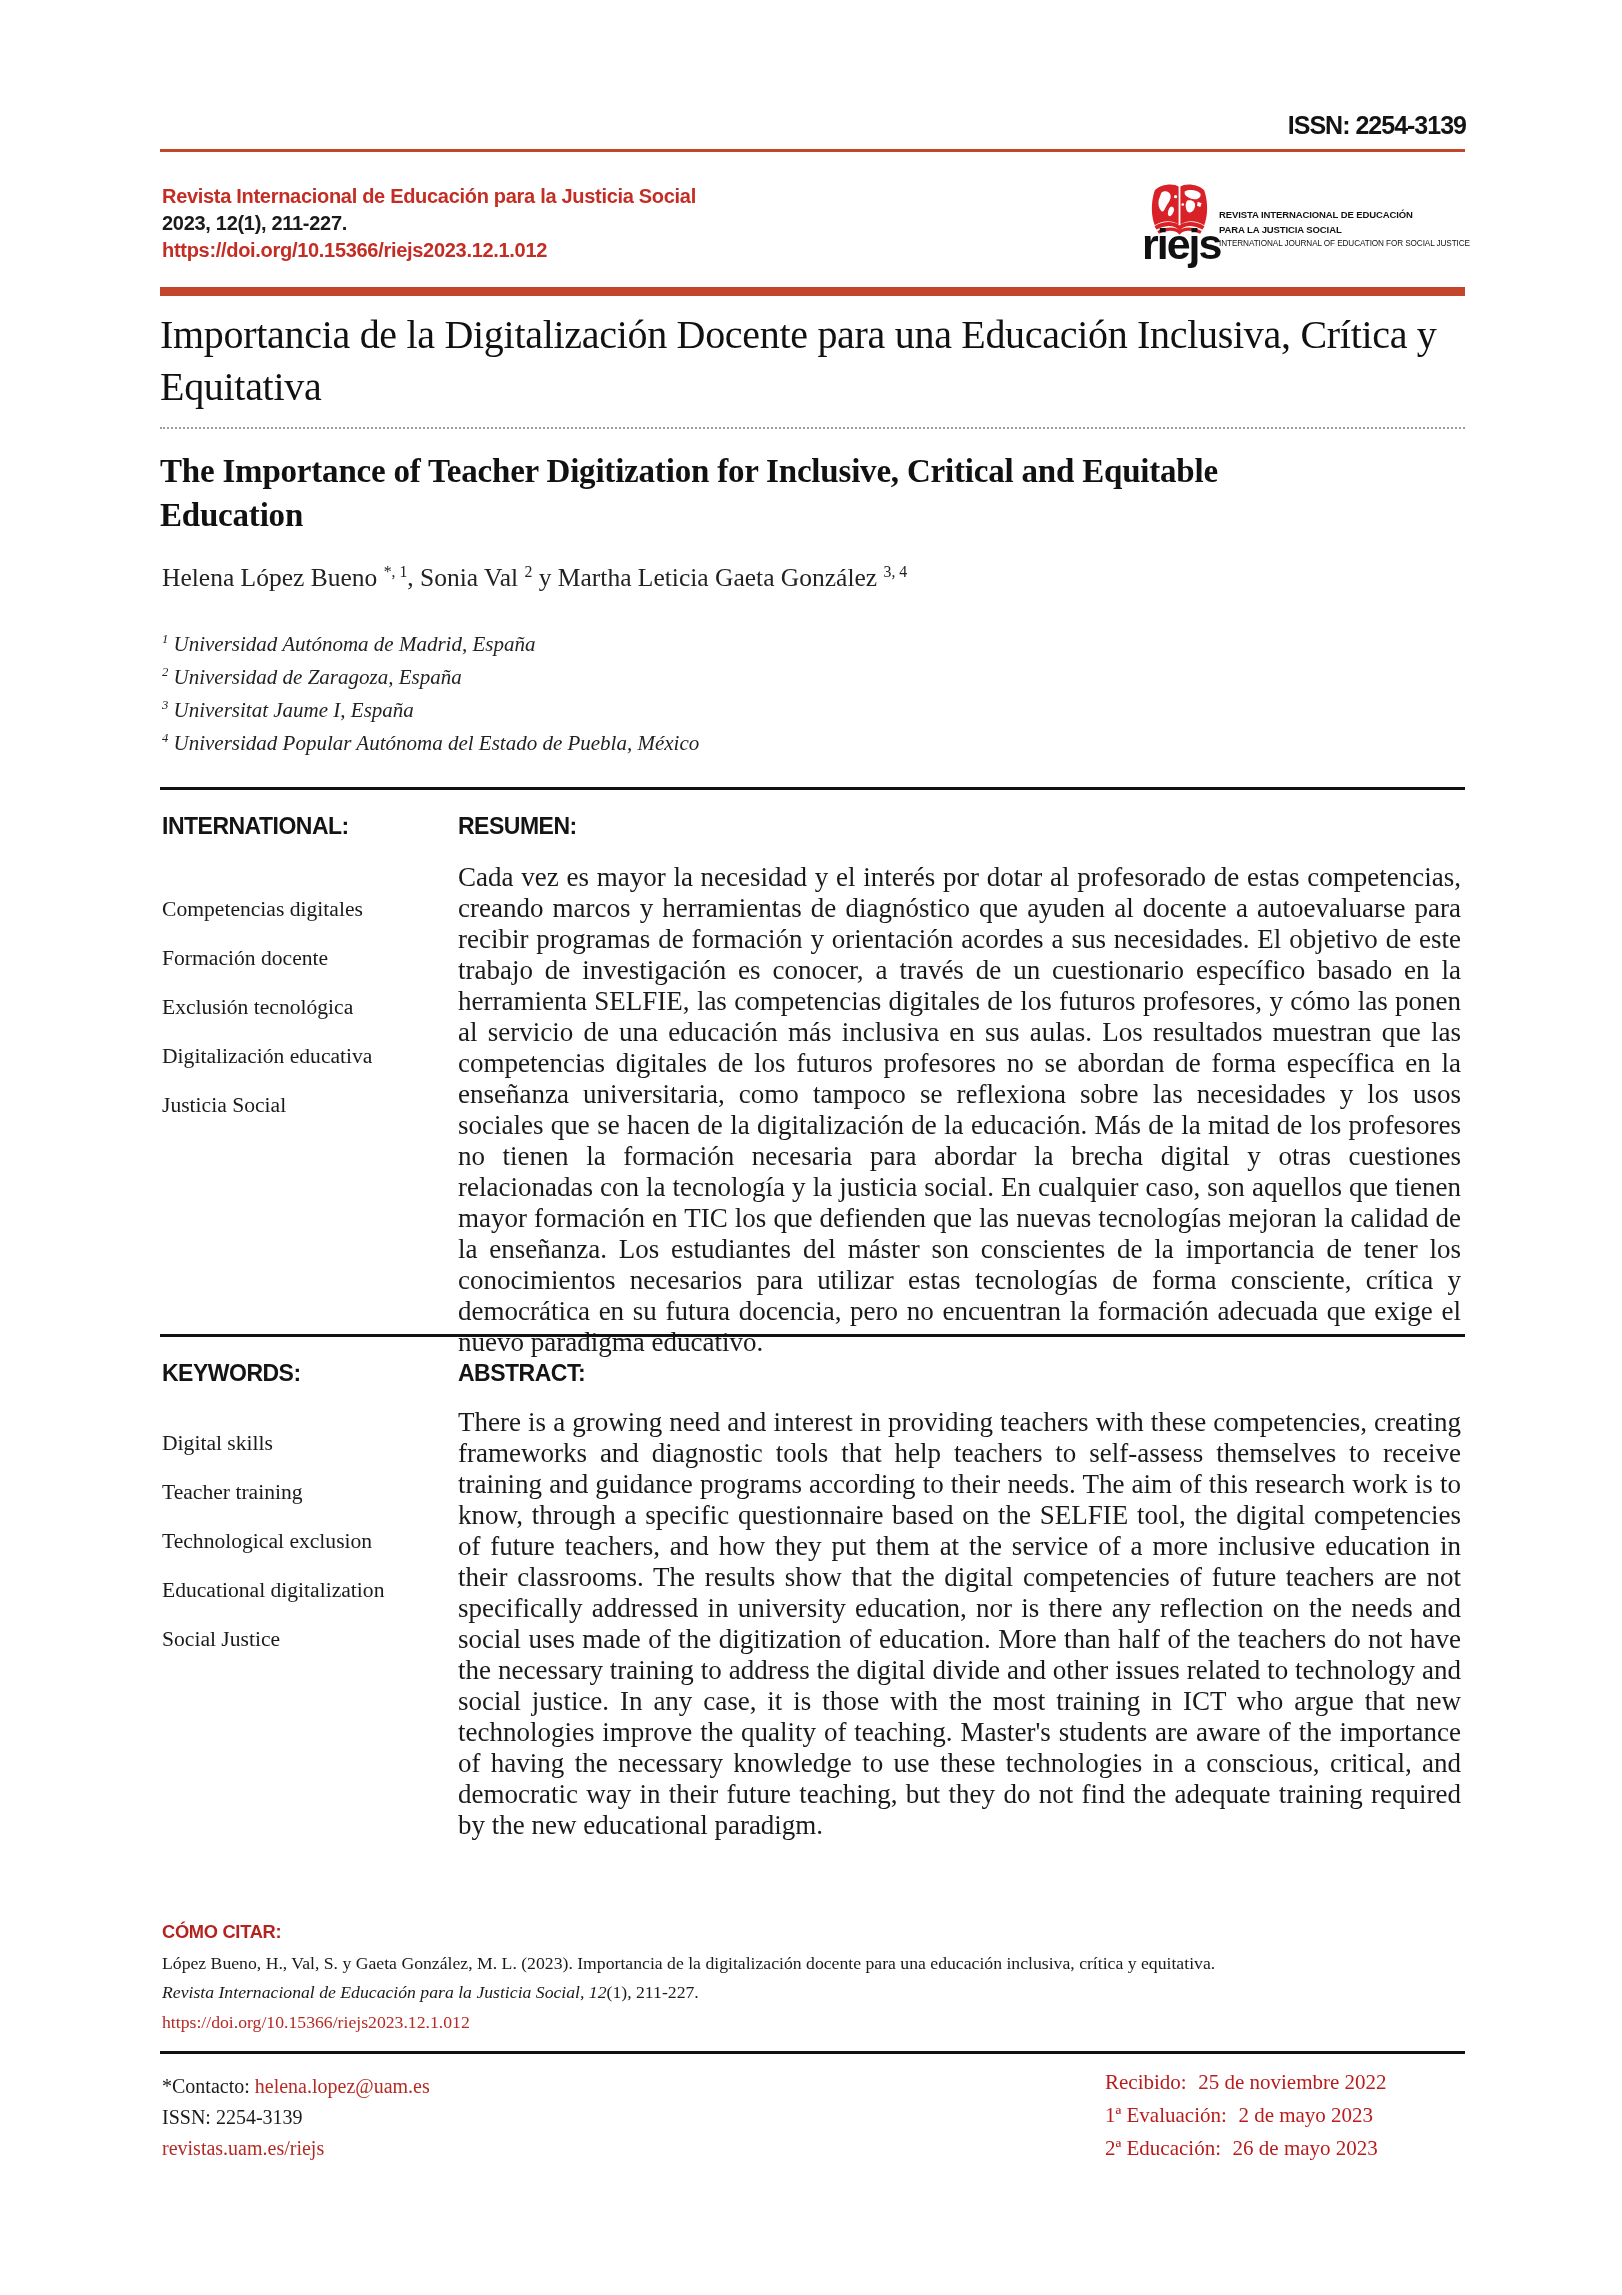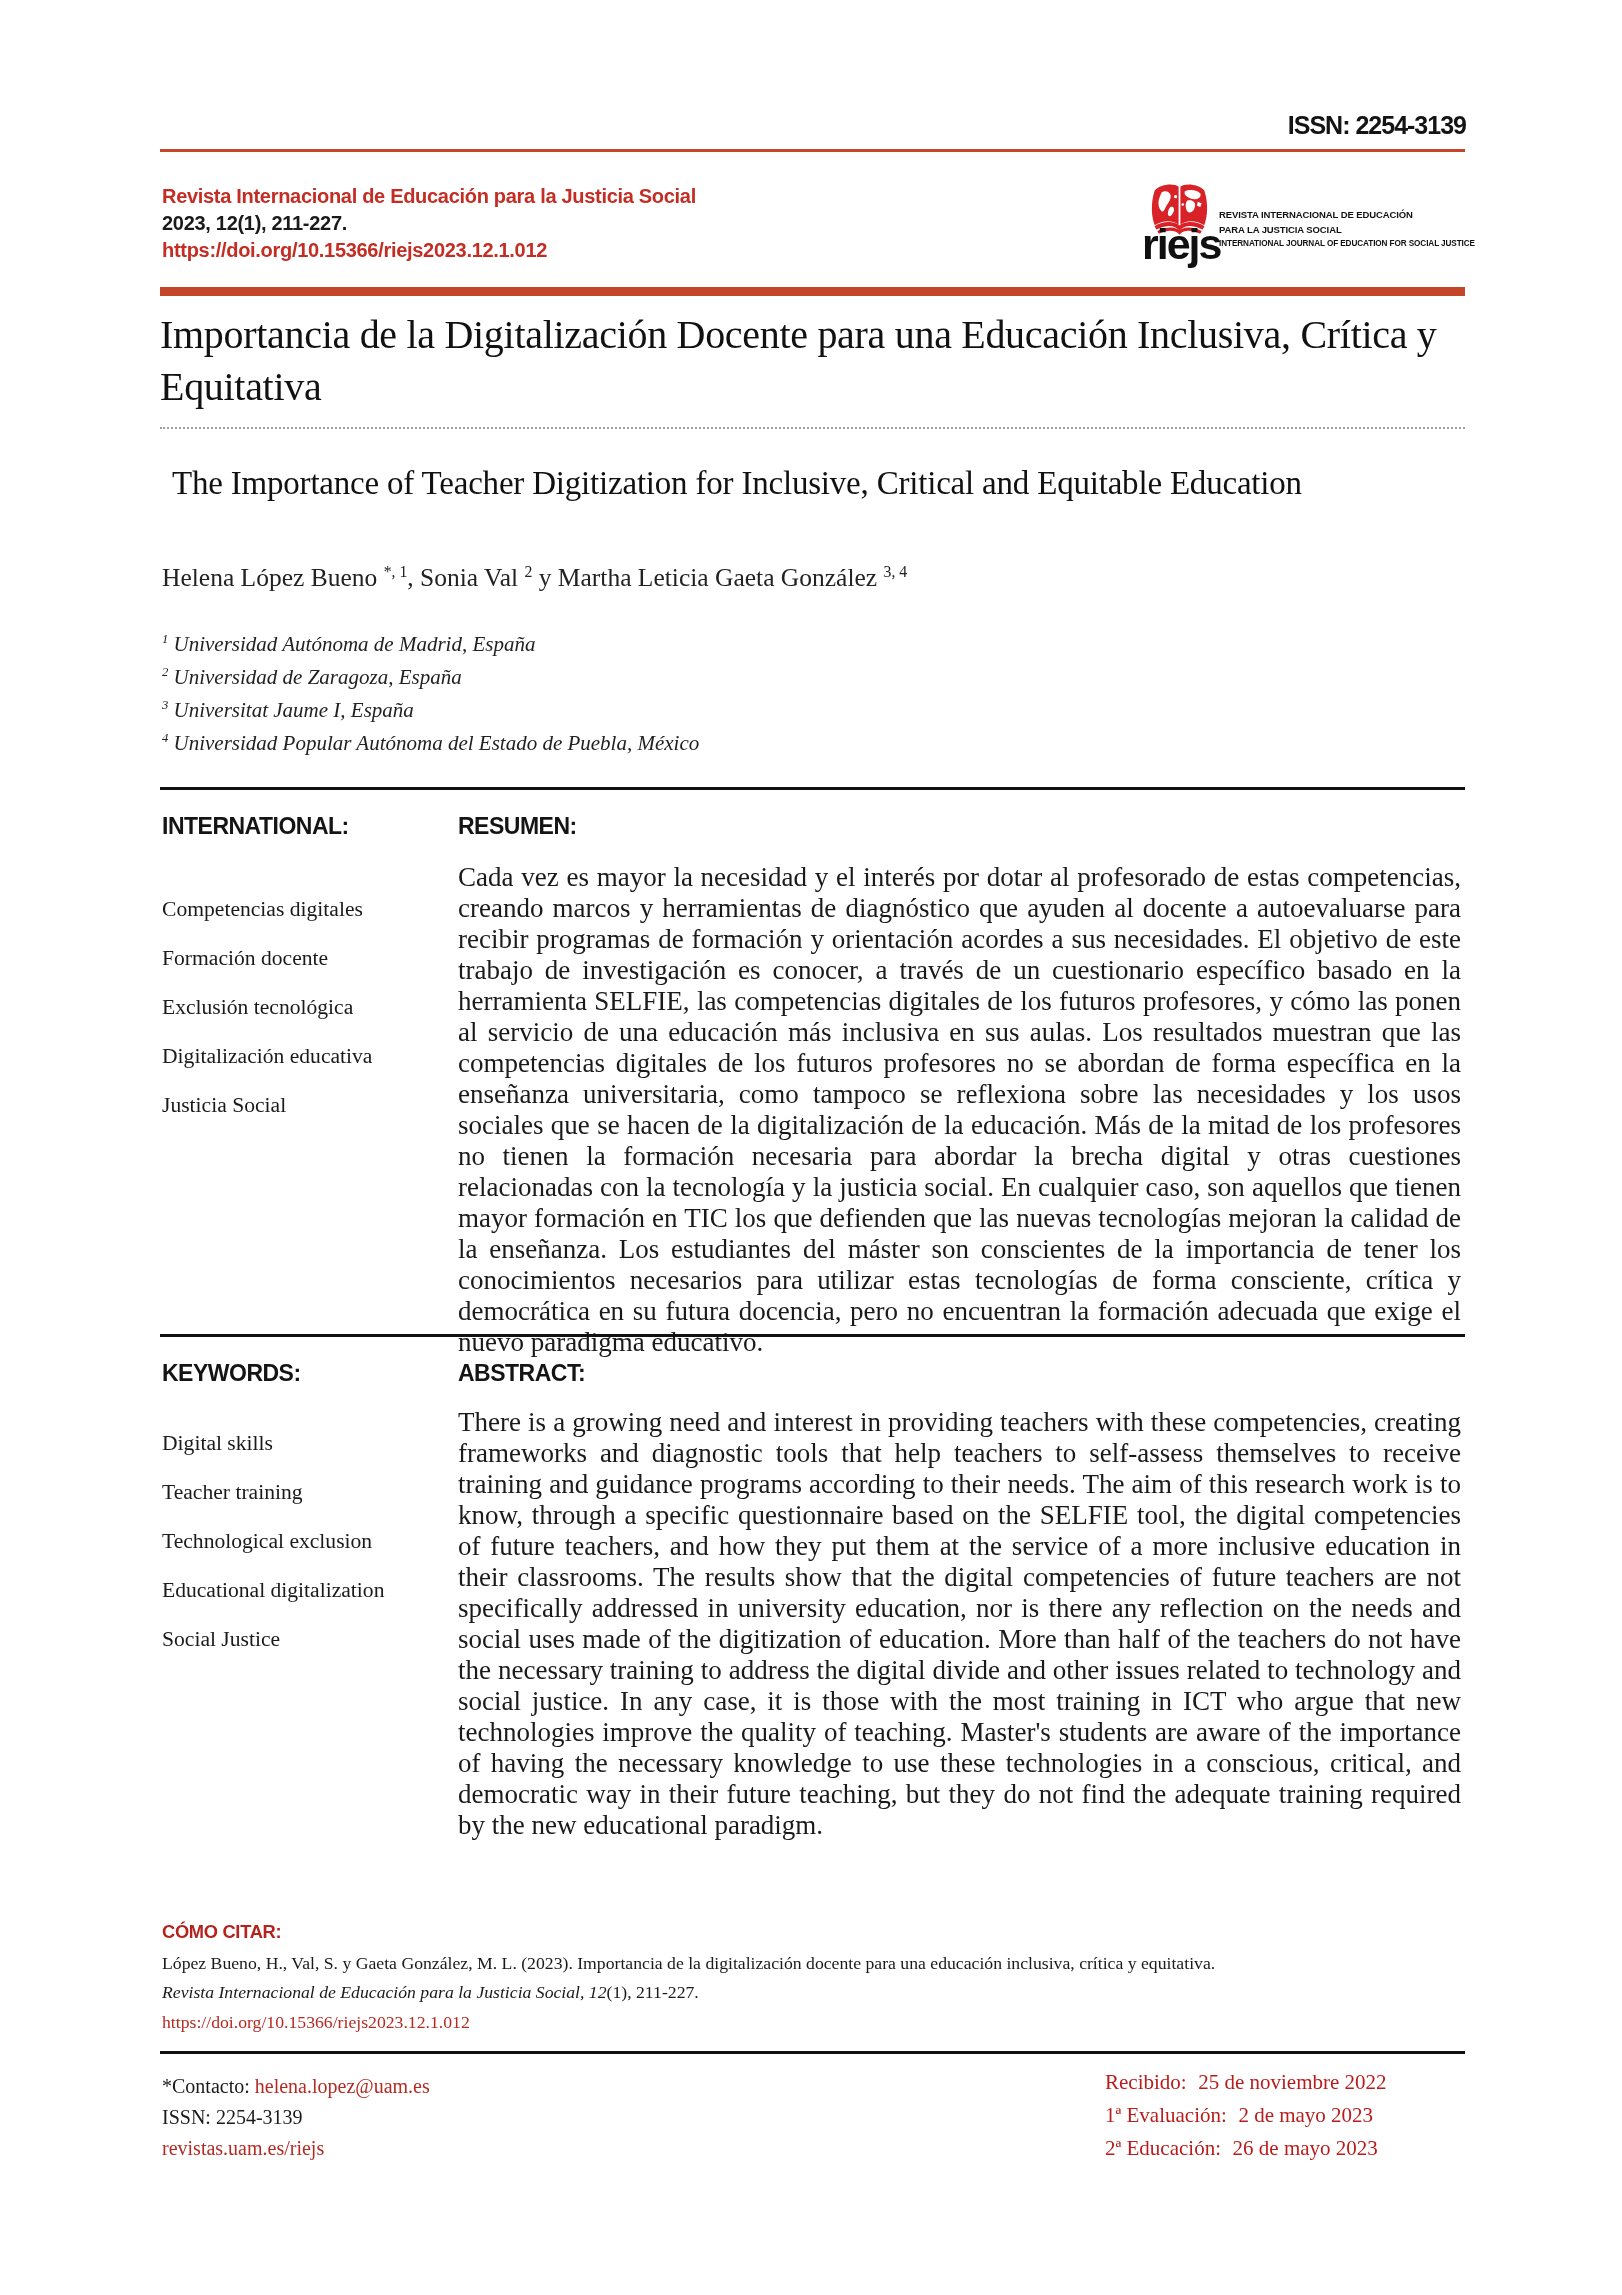--- a/index.html
+++ b/index.html
@@ -39,21 +39,21 @@
     position:absolute; left:0px; top:43px;
     font-family:"Liberation Sans", sans-serif;
     font-weight:800; font-size:43px; letter-spacing:-2px; color:#111;
     line-height:39px;
   }
   .logo-lines{position:absolute; left:77px; top:26px;
     font-family:"Liberation Sans", sans-serif; color:#111;}
   .logo-lines .l1,.logo-lines .l2{
     font-weight:bold; font-size:9.5px; line-height:14.7px; letter-spacing:-0.1px; white-space:nowrap;}
   .logo-lines .l3{
-    font-weight:bold; font-size:8.2px; line-height:14.7px; letter-spacing:-0.1px; white-space:nowrap;text-align:center;}
+    font-weight:normal; font-size:8.2px; line-height:14.7px; letter-spacing:-0.1px; white-space:nowrap;text-align:center;}
 
   .rule-red-thick{
     position:absolute; left:160px; top:287px; width:1305px; height:8.5px;
     background:#c3452a;
   }
 
   
   .title-es{
     position:absolute; left:160px; top:309px; width:1305px;
     font-size:40px; line-height:52px; color:#111; letter-spacing:-0.3px;
@@ -159,21 +159,21 @@
       <div class="l1">REVISTA INTERNACIONAL DE EDUCACIÓN</div>
       <div class="l2">PARA LA JUSTICIA SOCIAL</div>
       <div class="l3">INTERNATIONAL JOURNAL OF EDUCATION FOR SOCIAL JUSTICE</div>
     </div>
   </div>
 
   <div class="rule-red-thick"></div>
 
   <h1 class="title-es" style="margin:0;font-weight:normal;">Importancia de la Digitalización Docente para una Educación Inclusiva, Crítica y Equitativa</h1>
   <div class="dotted-rule"></div>
-  <h2 class="title-en" style="margin:12px;font-weight:normal;">The Importance of Teacher Digitization for Inclusive, Critical and Equitable Education</h2>
+  <h2 class="title-en" style="margin:0;font-weight:bold;">The Importance of Teacher Digitization for Inclusive, Critical and Equitable Education</h2>
 
   <div class="authors">
     <span>Helena López Bueno </span><span class="sup">*, 1</span><span>, </span><span>Sonia Val </span><span class="sup">2</span><span> y </span><span>Martha Leticia Gaeta González </span><span class="sup">3, 4</span>
   </div>
 
   <div class="affiliations">
     <div><span class="sup">1</span><span> Universidad Autónoma de Madrid, España</span></div>
     <div><span class="sup">2</span><span> Universidad de Zaragoza, España</span></div>
     <div><span class="sup">3</span><span> Universitat Jaume I, España</span></div>
     <div><span class="sup">4</span><span> Universidad Popular Autónoma del Estado de Puebla, México</span></div>

